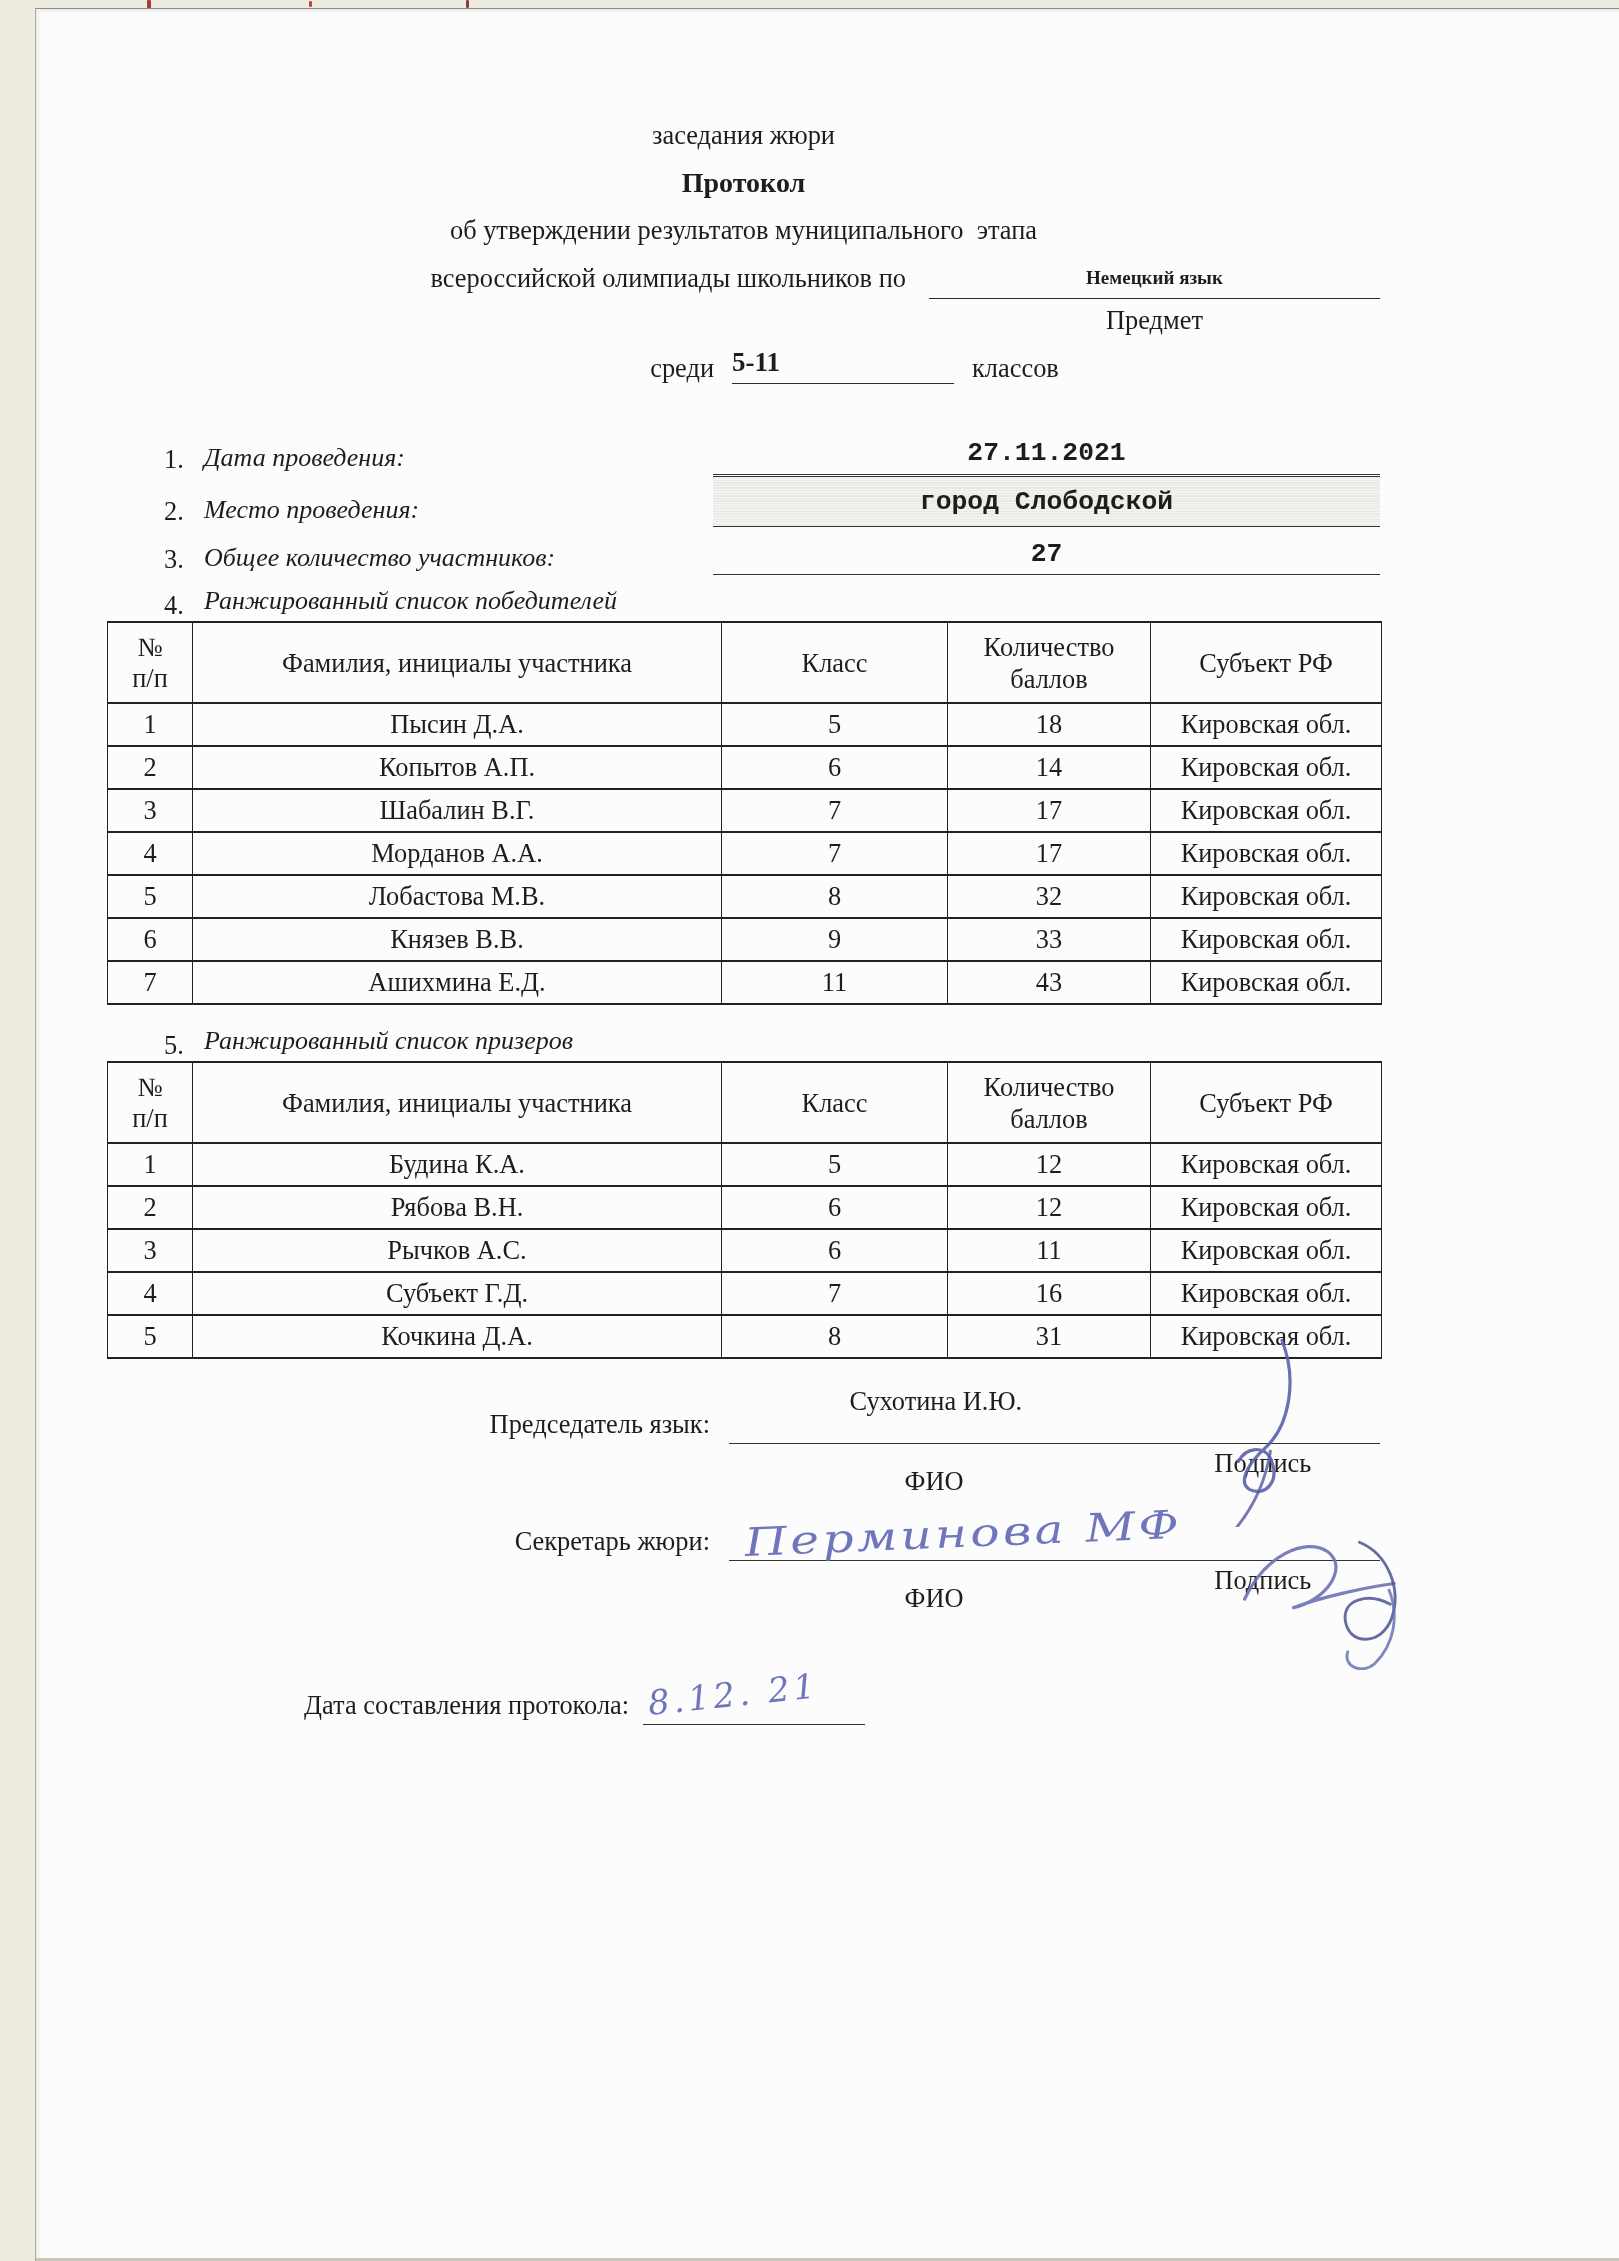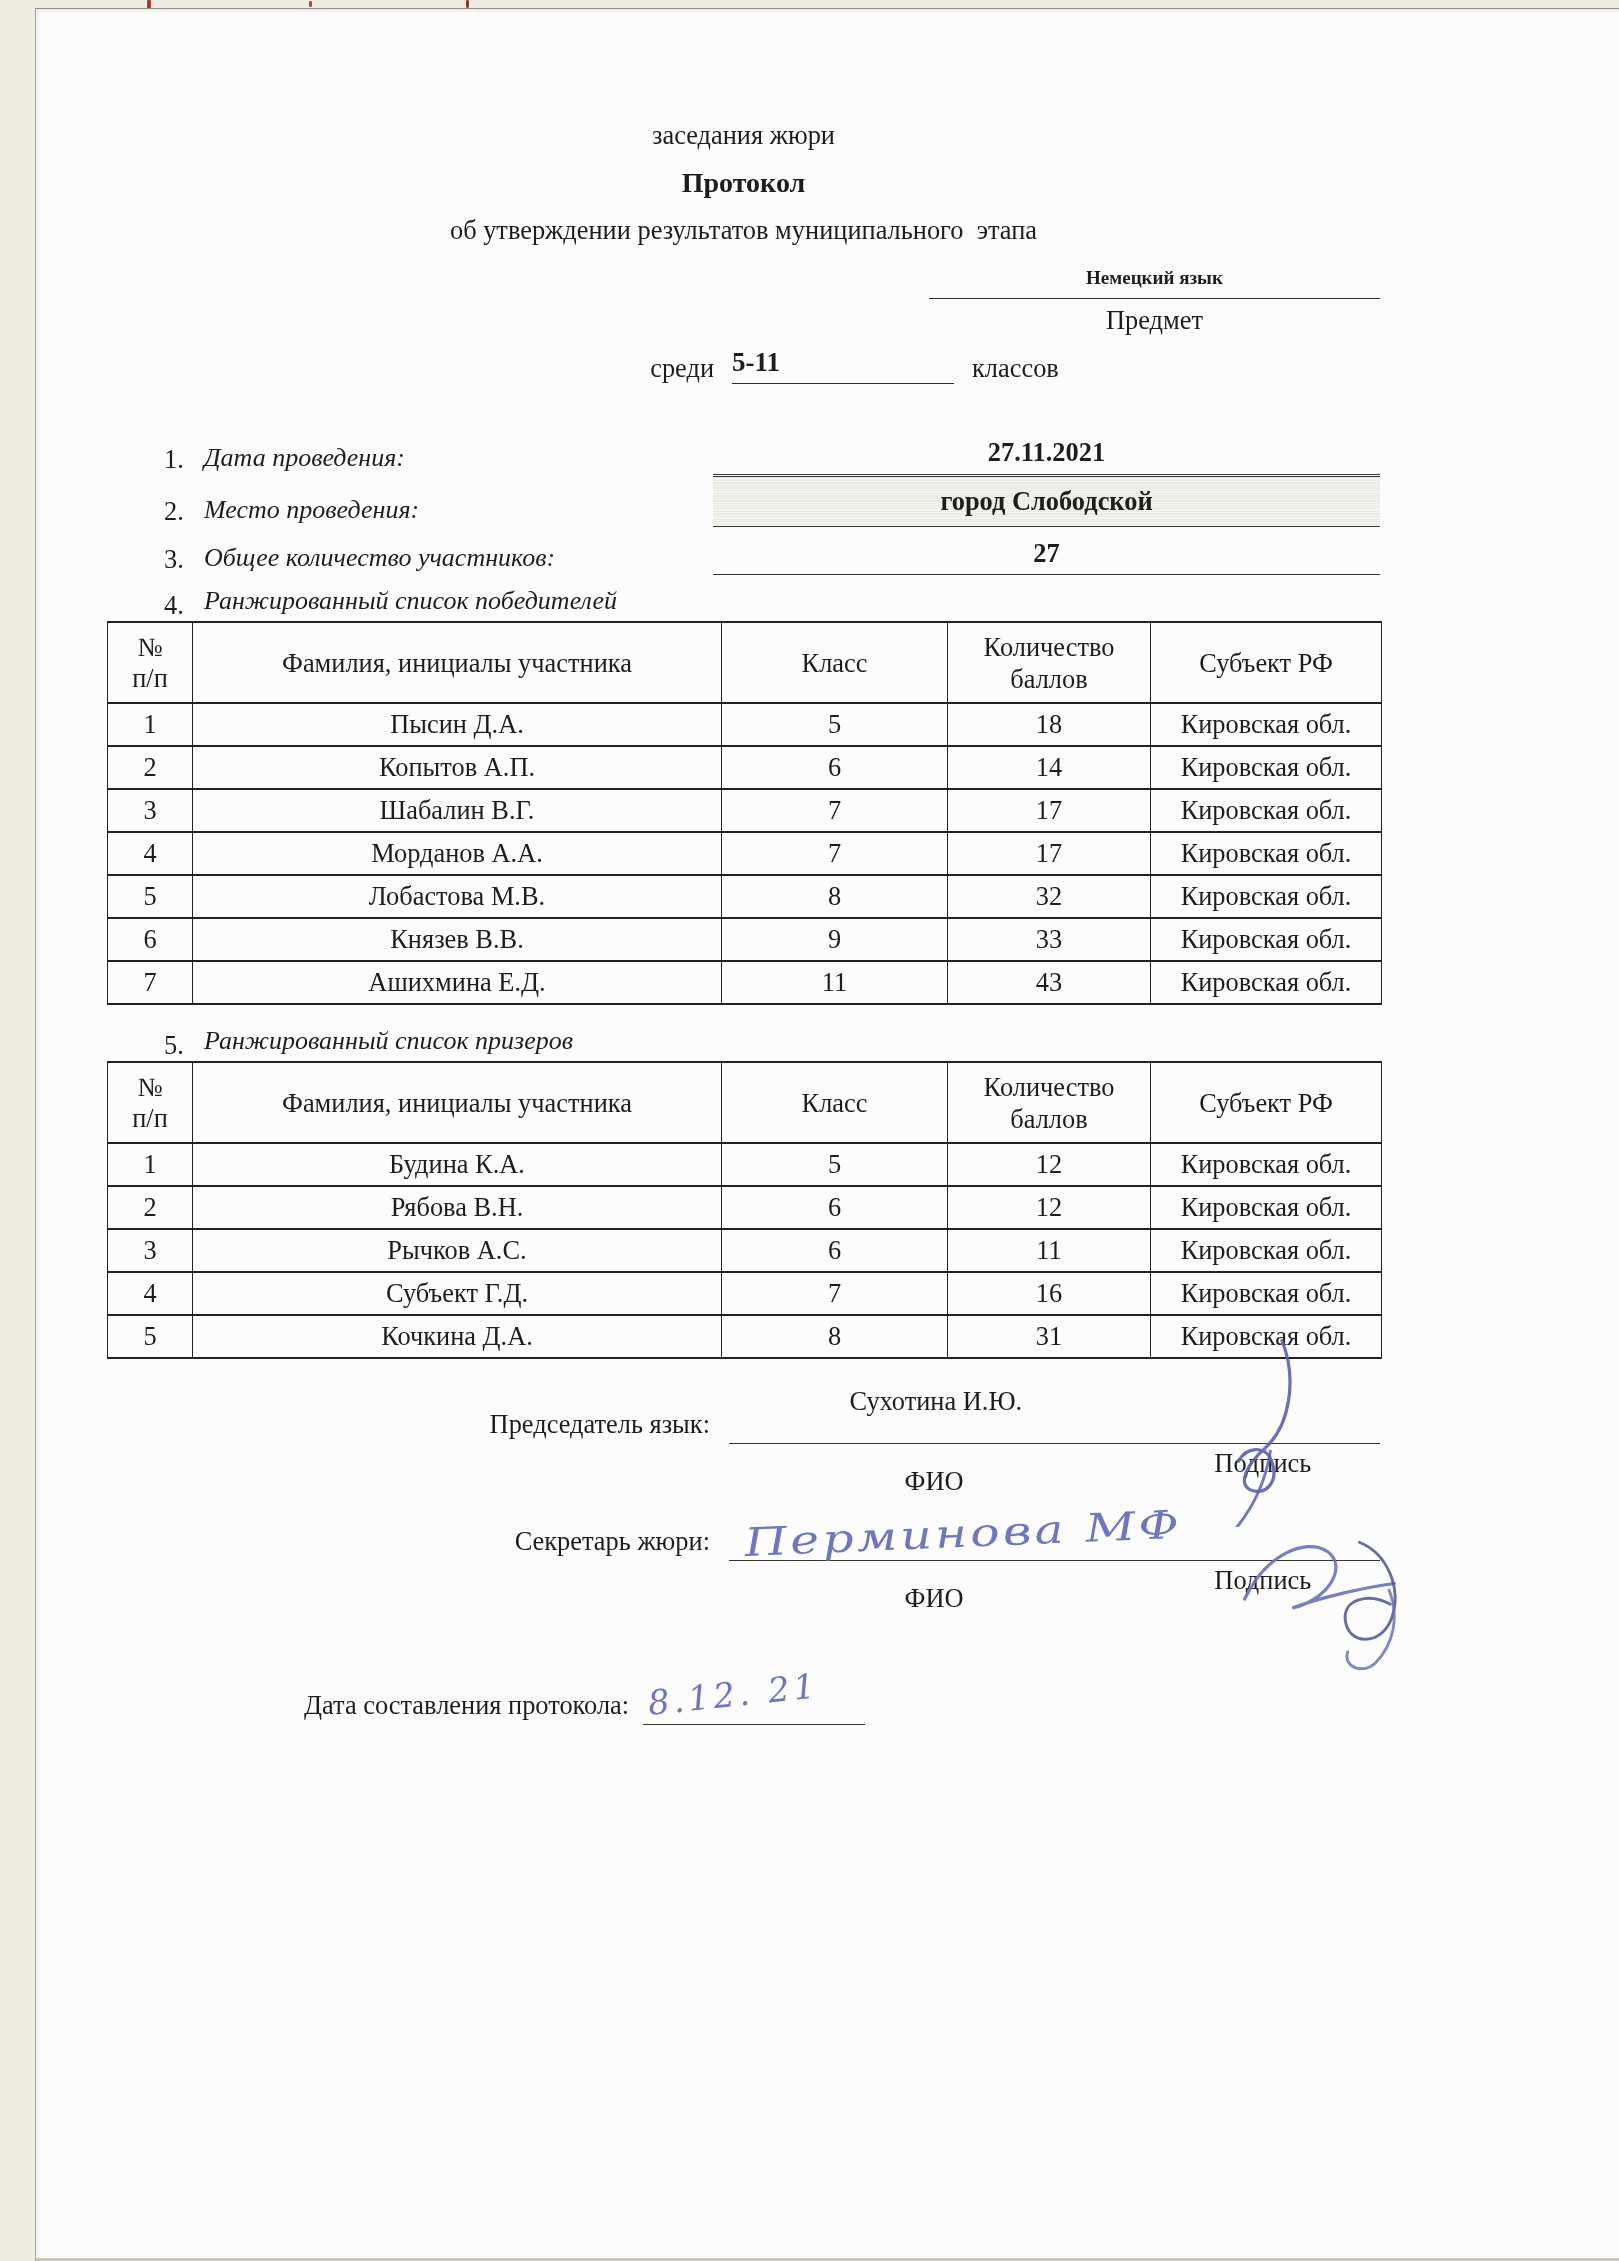--- a/index.html
+++ b/index.html
@@ -26,21 +26,21 @@
   .subject-field .fval{font-weight:bold;font-size:19px;text-align:center;border-bottom:1.9px solid #2b2a28;padding-bottom:3.9px;}
   .subject-field .fcap{font-size:26.4px;text-align:center;padding-top:5.2px;}
   .grades-row{display:flex;justify-content:center;align-items:flex-end;font-size:26.4px;line-height:32px;padding-left:222px;margin-top:10.3px;}
   .grades-field{display:inline-block;width:222px;margin:0 18px;font-weight:bold;font-size:27px;text-align:left;border-bottom:1.9px solid #2b2a28;padding-bottom:5.2px;}
 
   
   .nlist{margin-top:45px;}
   .li-row{display:flex;align-items:flex-end;padding-left:57px;}
   .li-num{width:40px;font-size:26.4px;flex:none;}
   .li-label{font-size:26px;flex:1;padding-bottom:2.6px;font-style:italic;}
-  .li-field{width:667px;flex:none;text-align:center;font-weight:bold;font-size:26.4px;}
+  .li-field{width:667px;flex:none;text-align:center;font-weight:bold;font-size:26.4px;font-family:Liberation Mono, monospace;}
   .row1{height:46px;}
   .row1 .li-field{border-bottom:1.9px solid #34332f;padding-bottom:6.4px;}
   .row2{height:52px;}
   .row2 .li-field{
     border-top:1.3px solid #34332f;border-bottom:1.9px solid #34332f;
     height:49px;display:flex;align-items:center;justify-content:center;
     background:repeating-linear-gradient(180deg,#eaeae5 0 1.3px,#f3f3ef 1.3px 2.6px);
   }
   .row3{height:48px;}
   .row3 .li-field{border-bottom:1.9px solid #34332f;padding-bottom:5.2px;}
@@ -100,20 +100,21 @@
 <div class="speck speck3"></div>
 
 <div class="page">
   <div class="content">
 
     <div class="hdr">заседания жюри</div>
     <div class="hdr title">Протокол</div>
     <div class="hdr">об утверждении результатов муниципального  этапа</div>
 
     <div class="subject-row">
+      <span>всероссийской олимпиады школьников по</span>
       <span class="subject-field">
         <span class="fval">Немецкий язык</span>
         <span class="fcap">Предмет</span>
       </span>
     </div>
 
     <div class="grades-row">
       <span>среди</span>
       <span class="grades-field">5-11</span>
       <span>классов</span>

